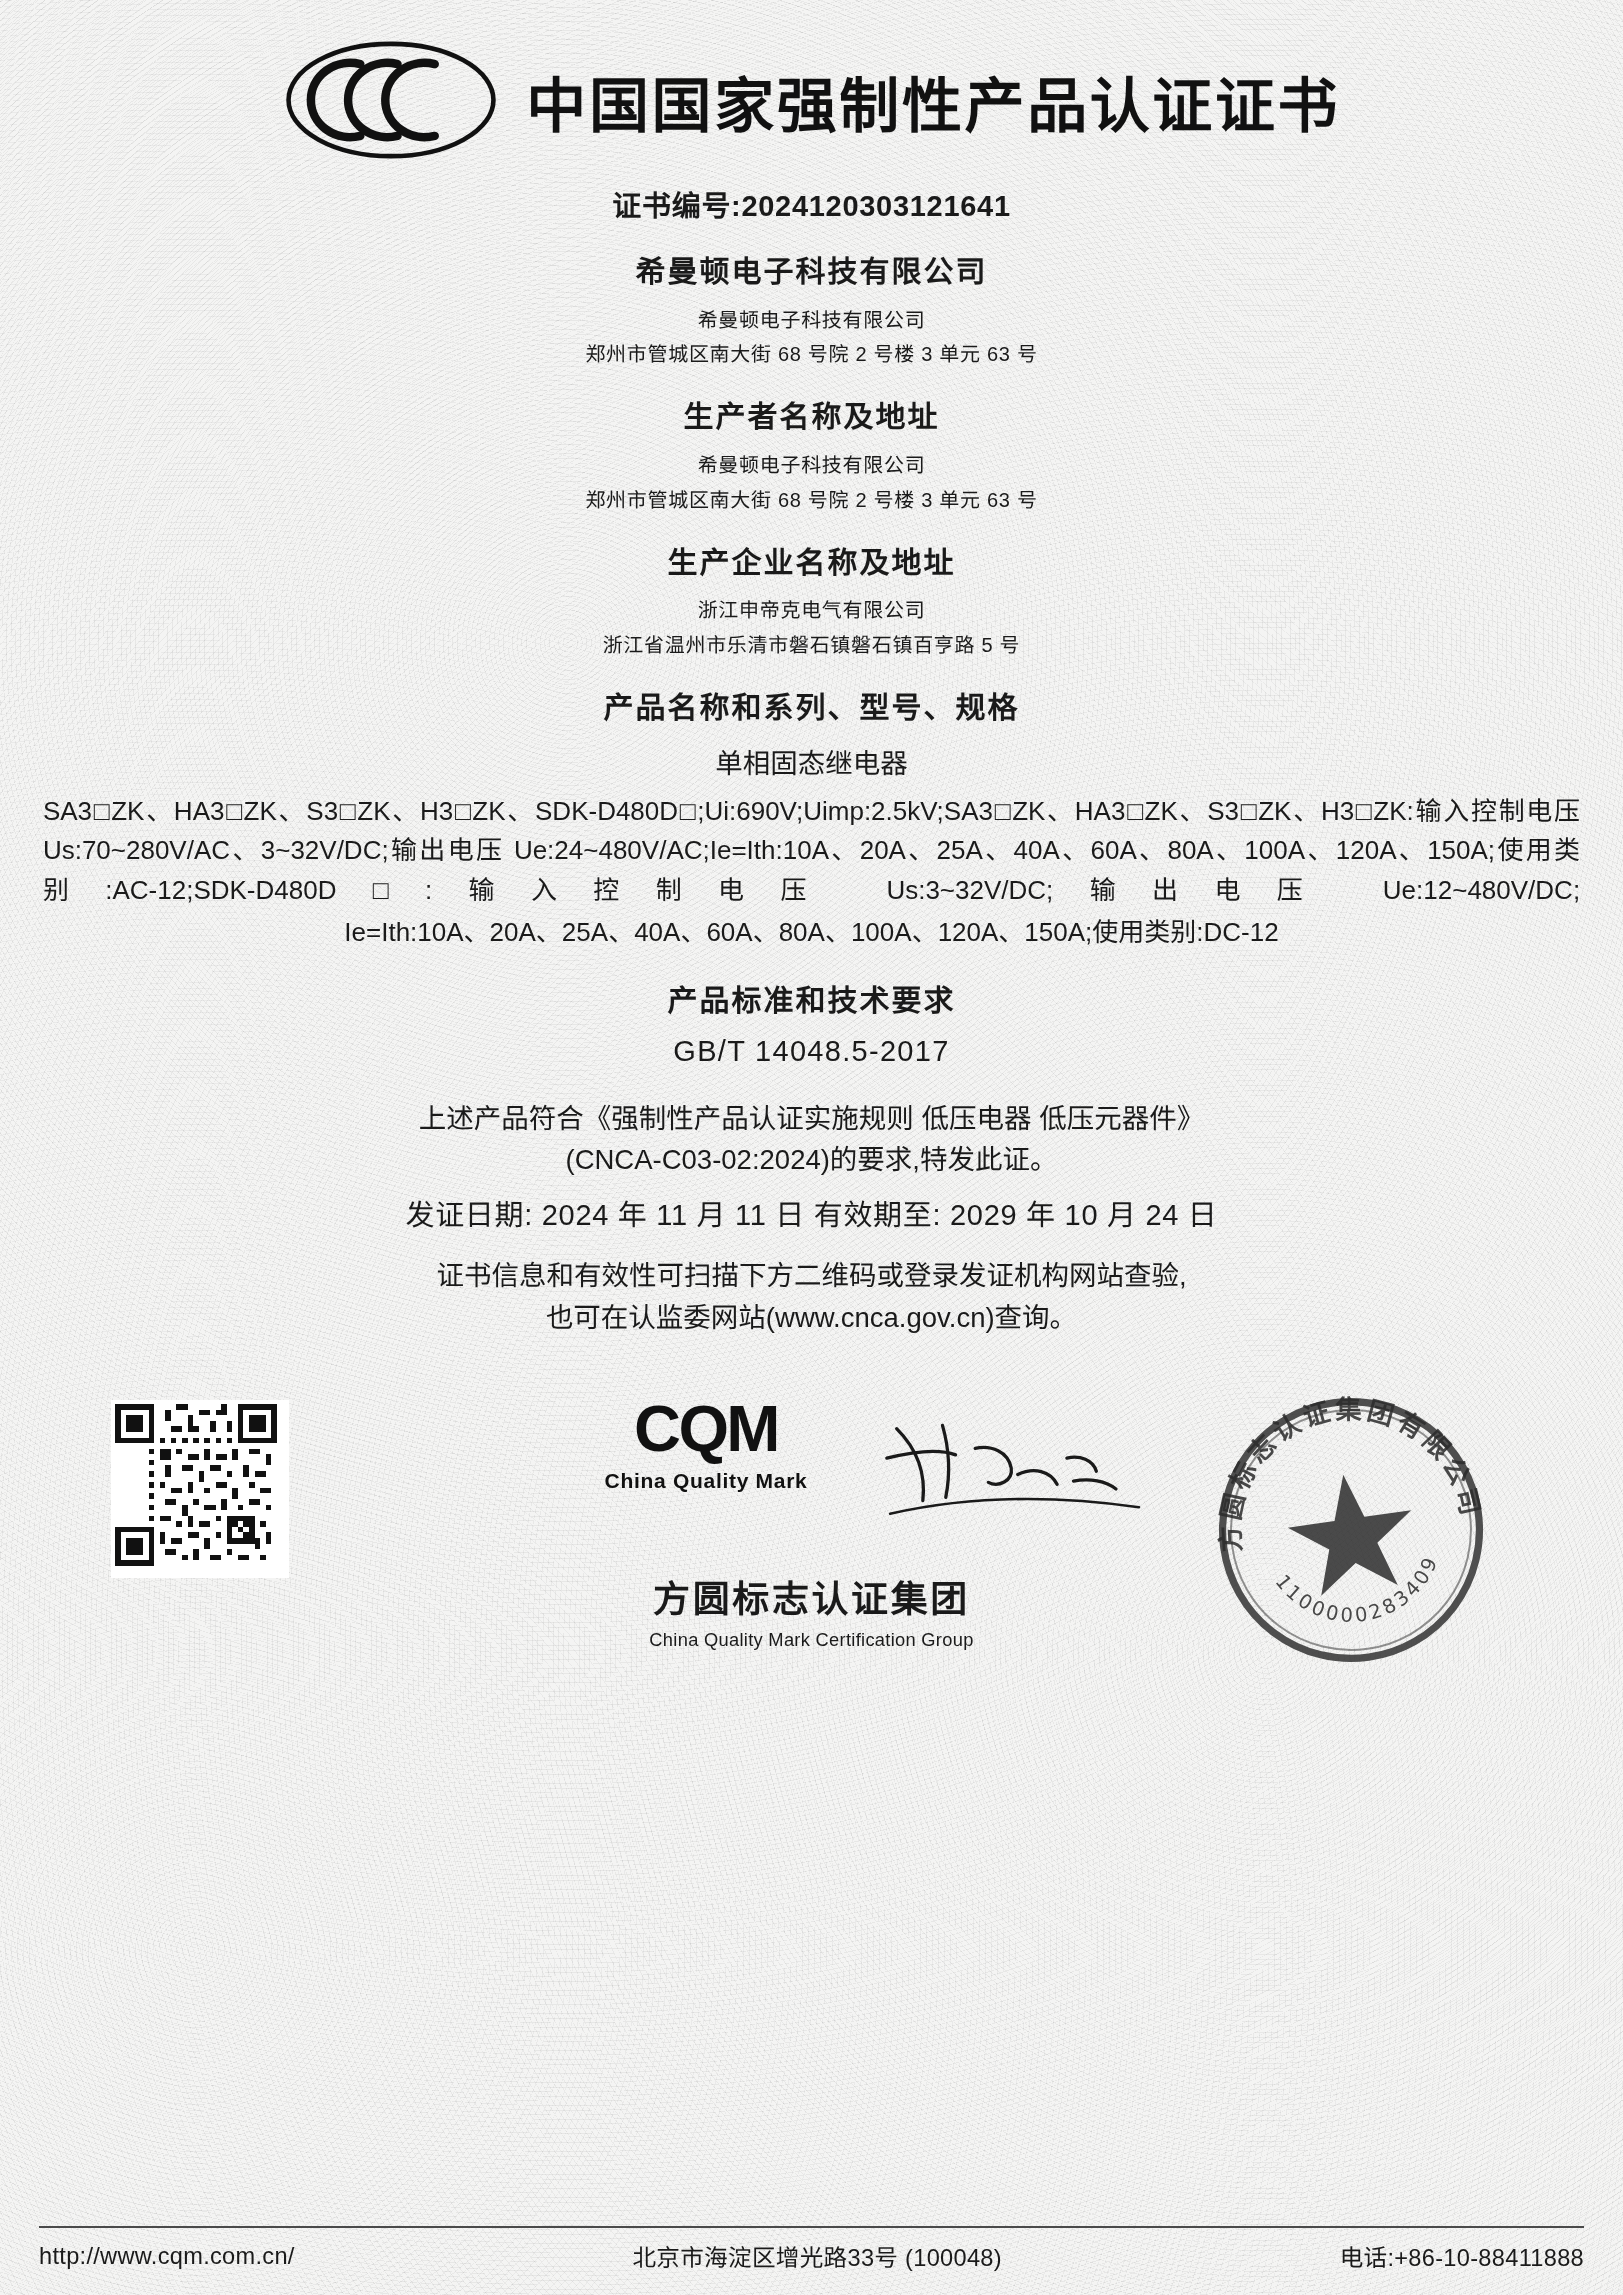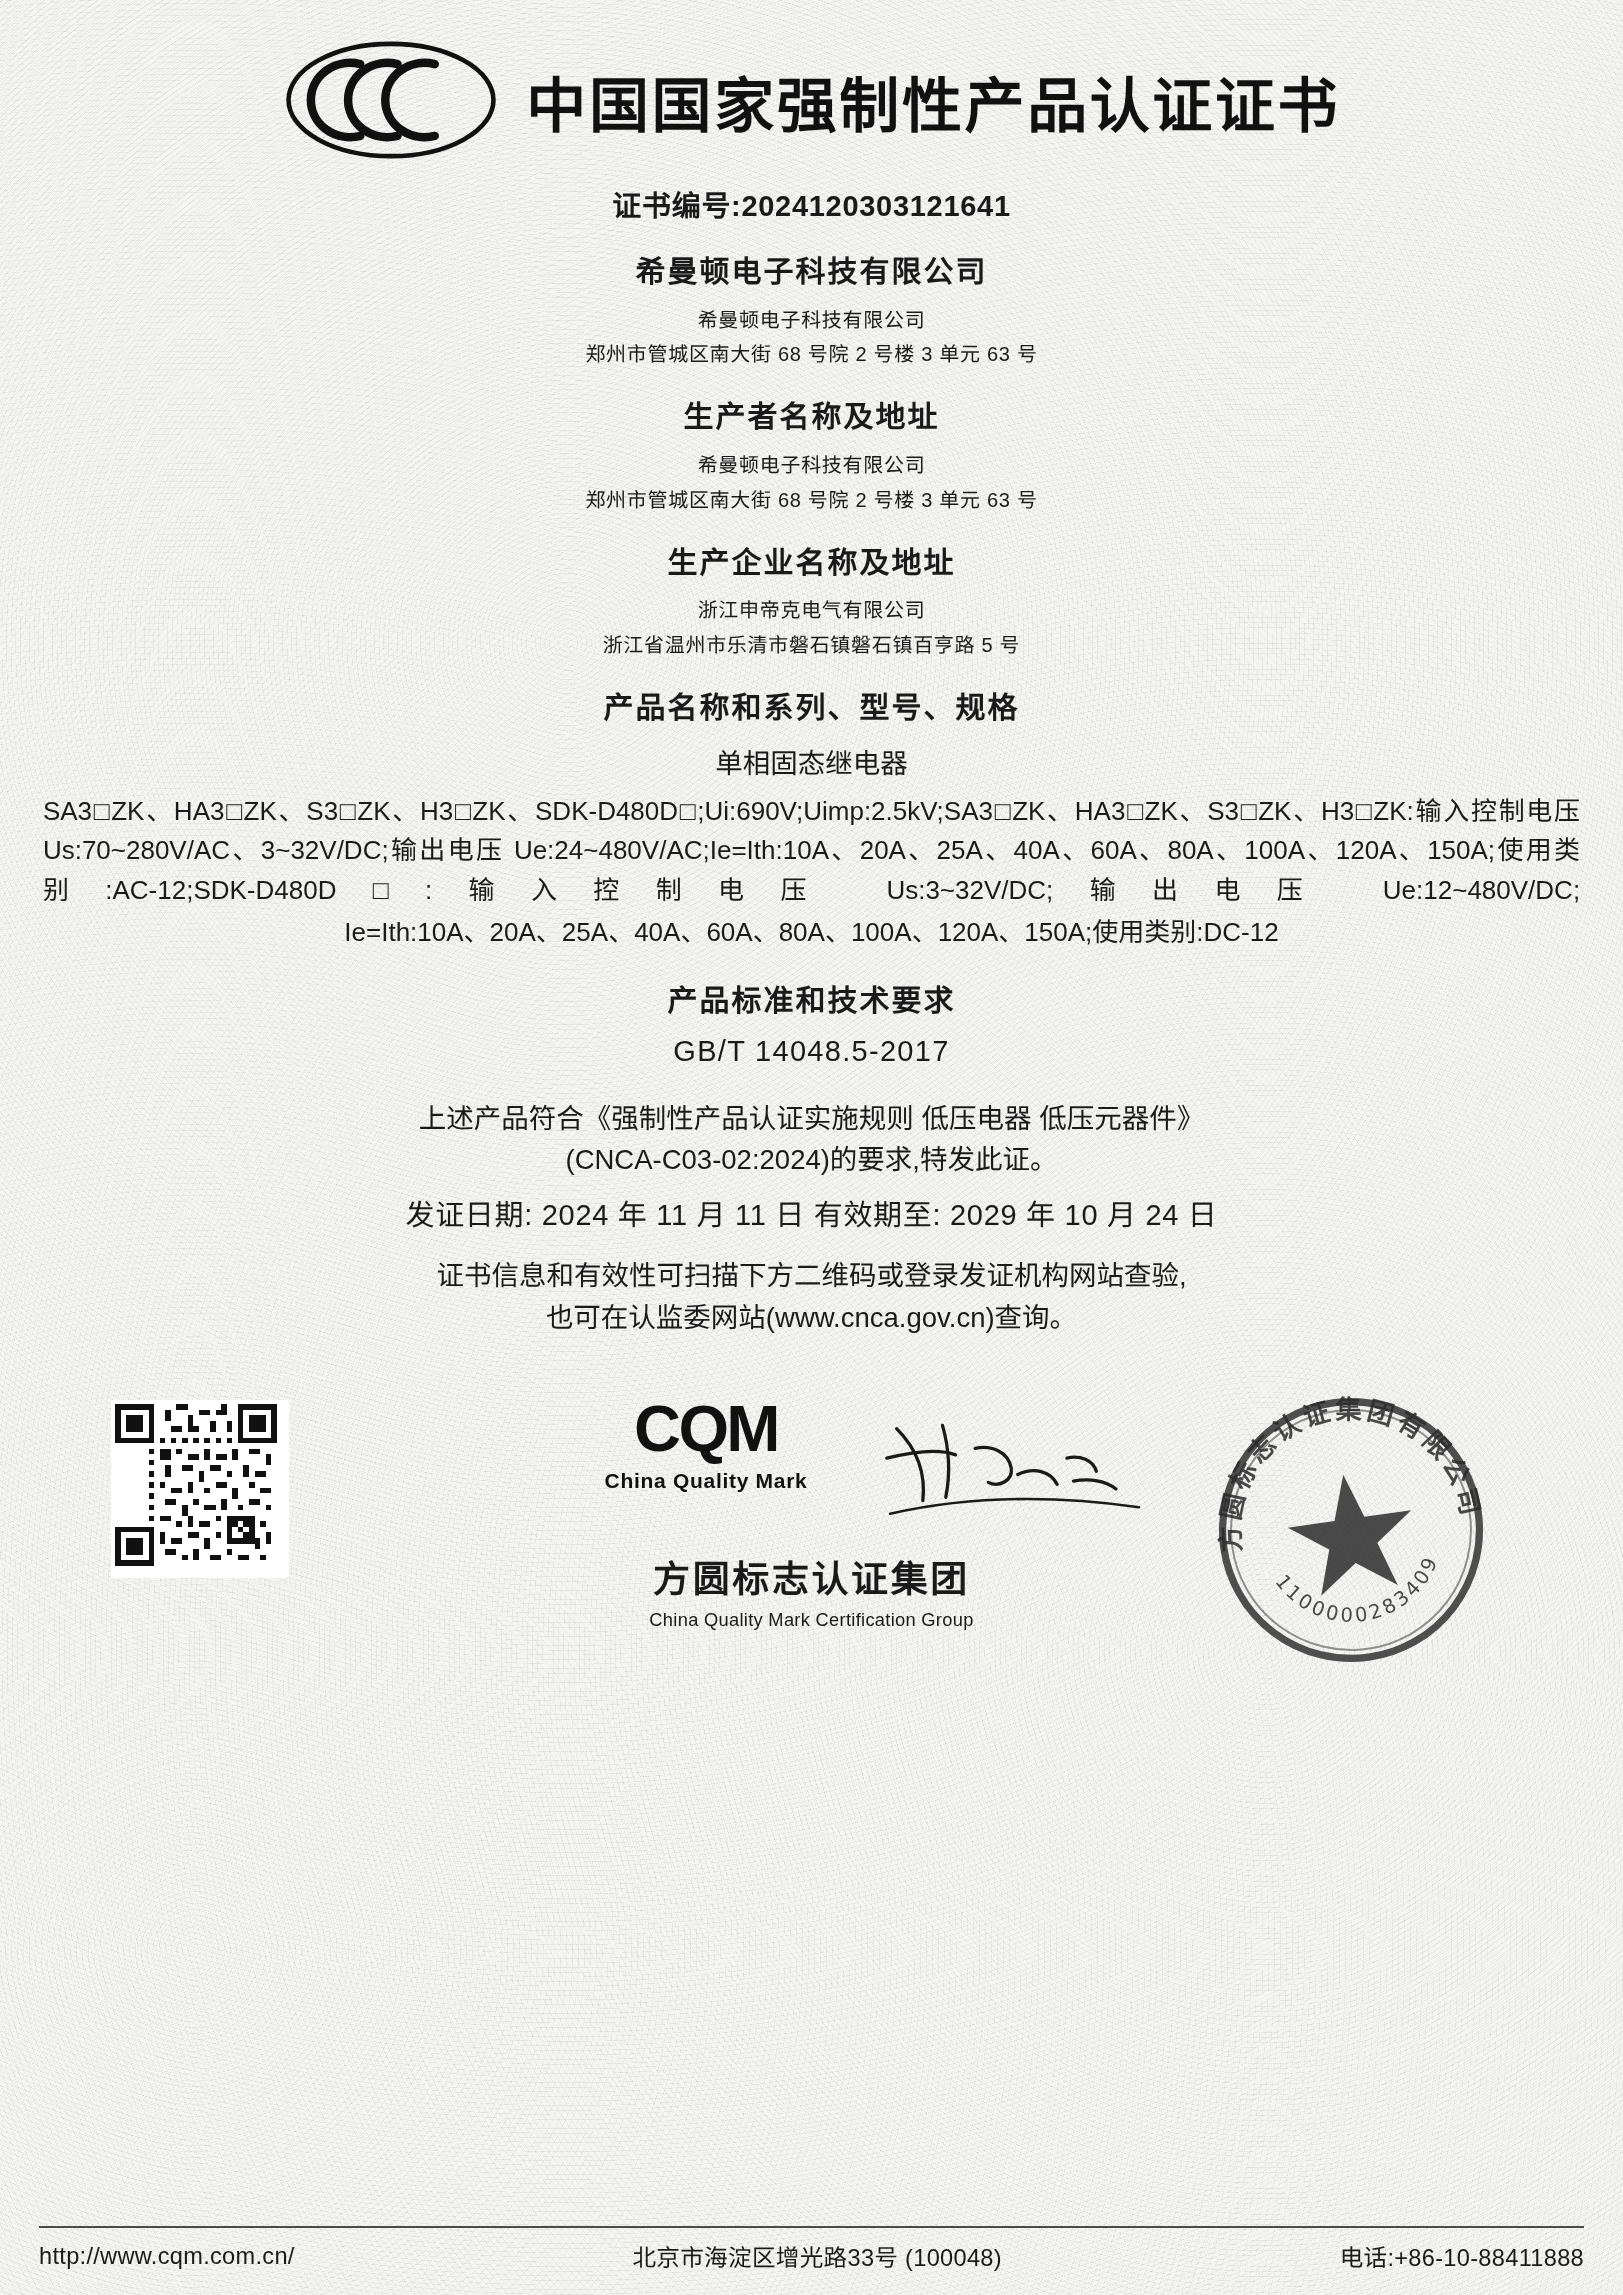--- a/index.html
+++ b/index.html
@@ -153,21 +153,21 @@
     font-size: 21px;
     font-weight: bold;
     letter-spacing: 0.7px;
     margin-top: 7.9px;
     color: #111;
   }
   .cqm-group {
     position: absolute;
     left: 50%;
     transform: translateX(-50%);
-    top: 179px;
+    top: 199px;
     text-align: center;
     width: 589px;
   }
   .cqm-group-cn {
     font-size: 37px;
     font-weight: bold;
     letter-spacing: 2.6px;
   }
   .cqm-group-en {
     font-size: 18.3px;

